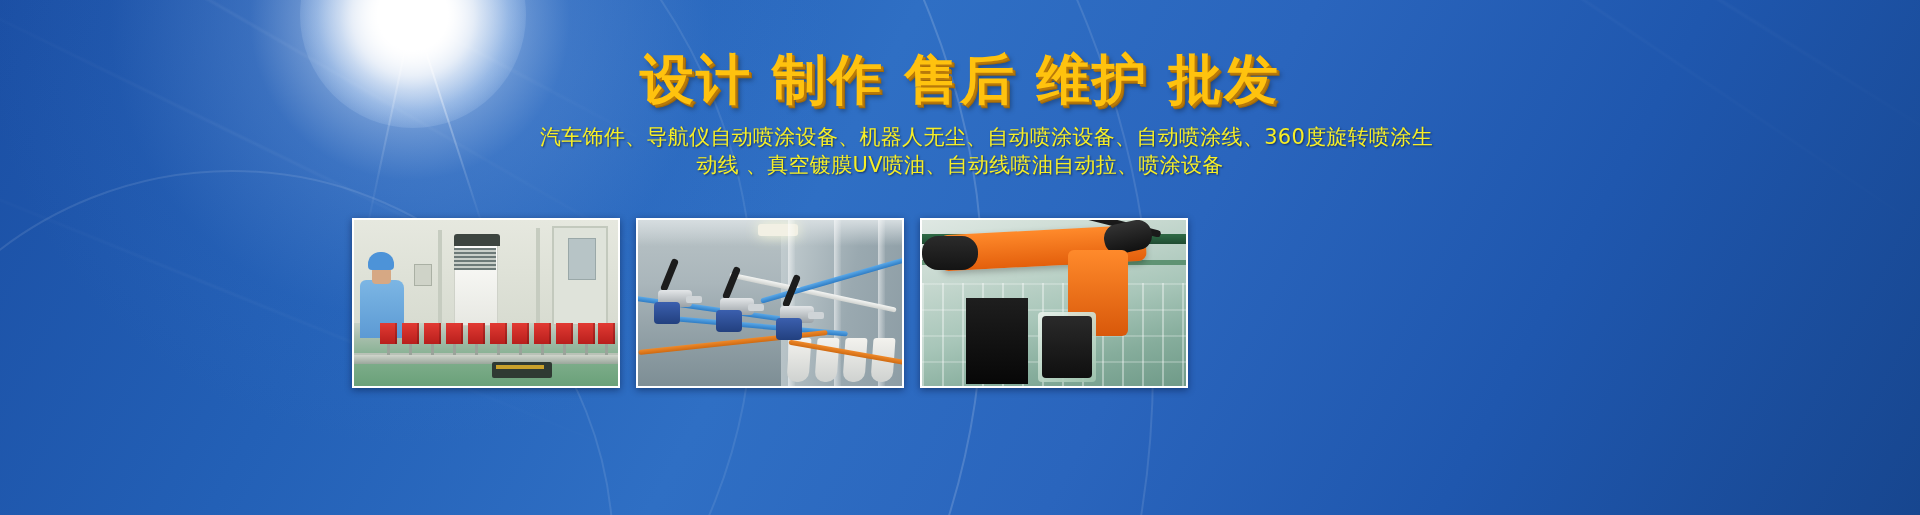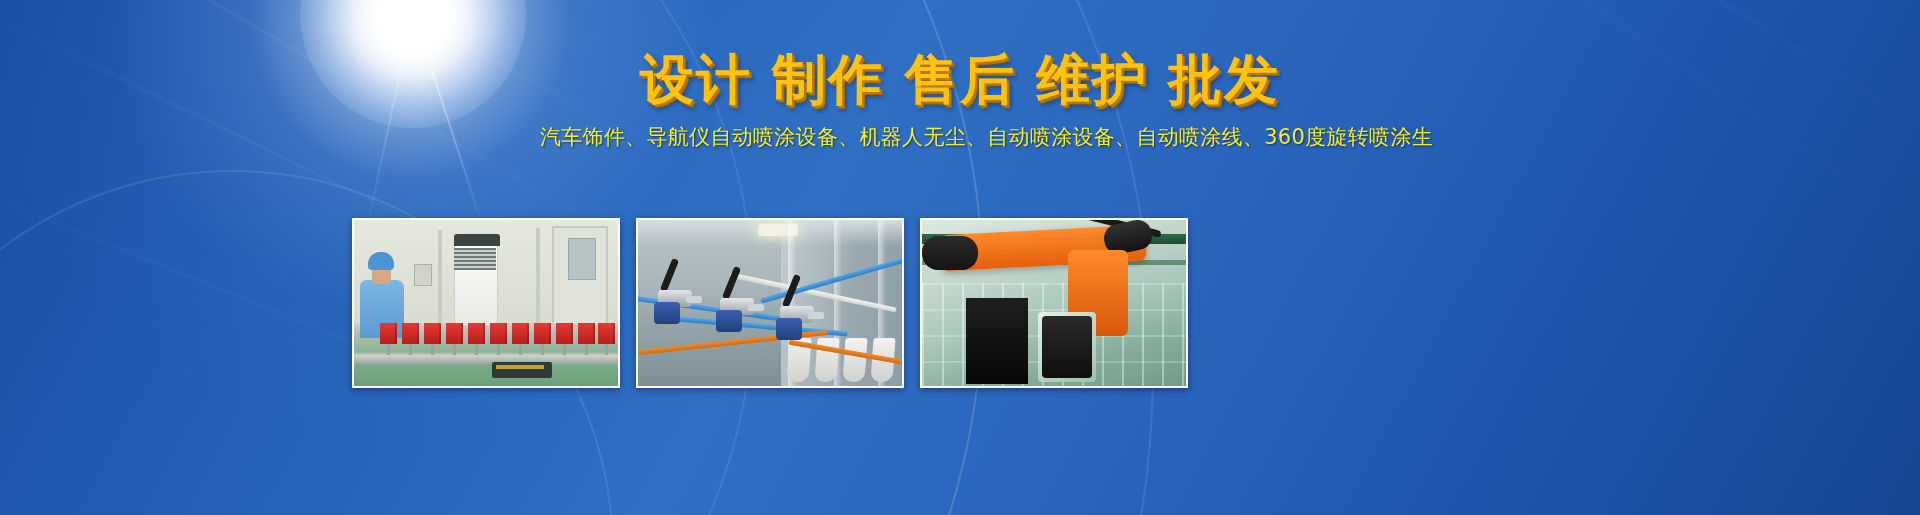--- a/index.html
+++ b/index.html
@@ -152,20 +152,21 @@
   <div class="ray" style="transform:rotate(12deg);opacity:.6"></div>
 
   <div class="content">
 
     <div class="headline">
       <span>设计</span><span class="sp"></span><span>制作</span><span class="sp"></span><span>售后</span><span class="sp"></span><span>维护</span><span class="sp"></span><span>批发</span>
     </div>
 
     <div class="subtitle">
       <div>汽车饰件、导航仪自动喷涂设备、机器人无尘、自动喷涂设备、自动喷涂线、360度旋转喷涂生</div>
+      <div>动线 、真空镀膜UV喷油、自动线喷油自动拉、喷涂设备</div>
     </div>
 
     <div class="photos">
 
       <div class="photo p1">
         <div class="ph1-bg"></div>
         <div class="ph1-wall"></div>
         <div class="ph1-door"></div>
         <div class="ph1-doorwin"></div>
         <div class="ph1-pipe"></div>

